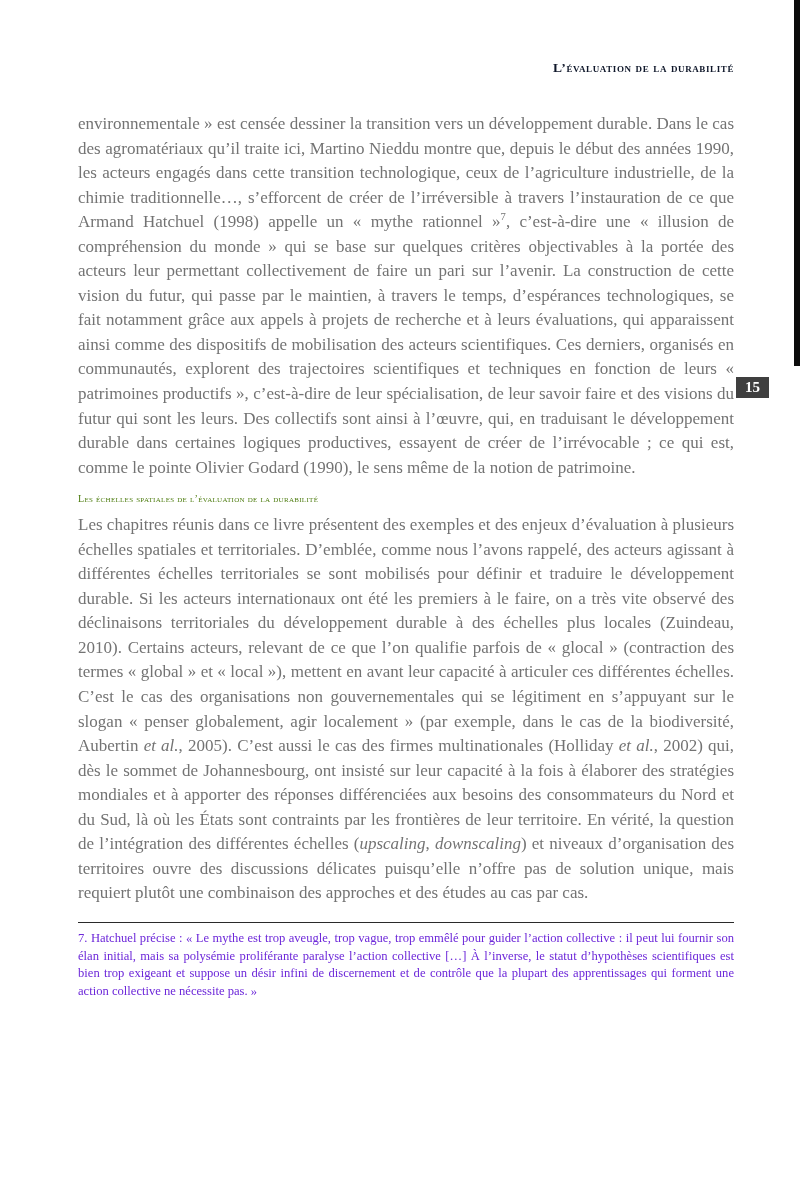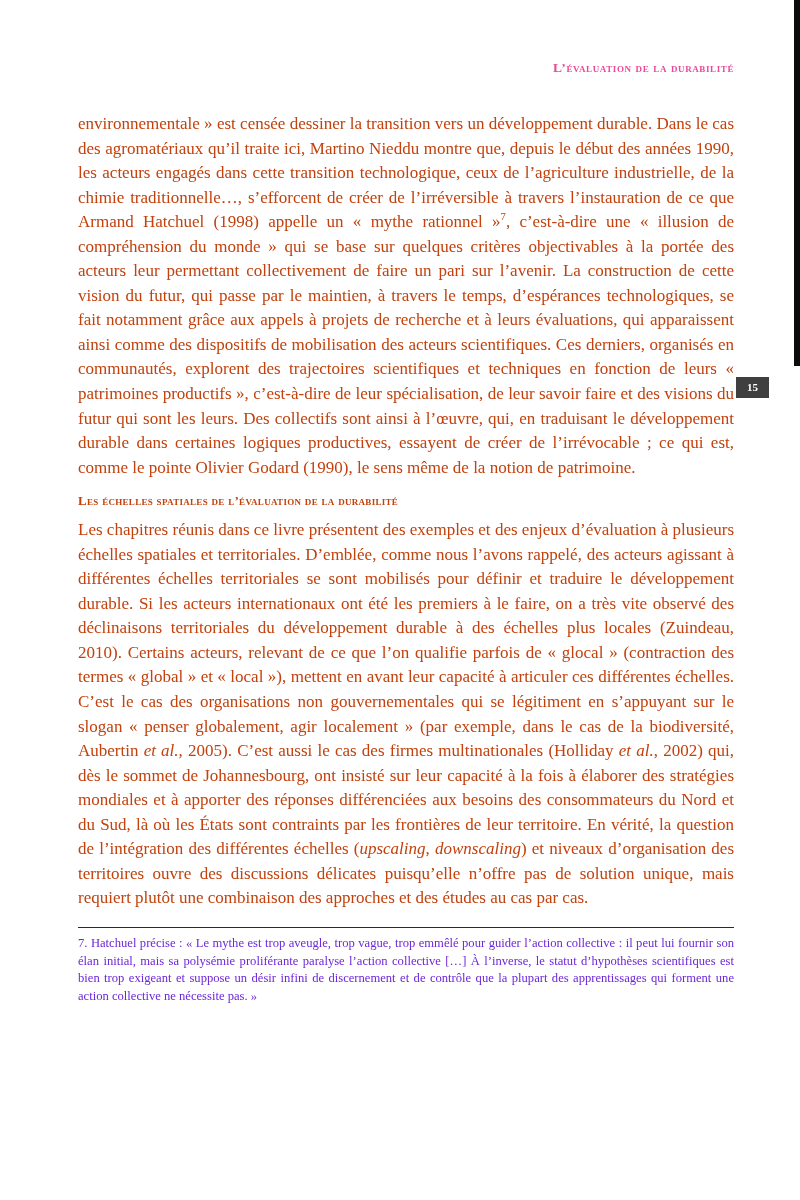--- a/index.html
+++ b/index.html
@@ -22,61 +22,61 @@
     background: #0c0c0c;
   }
   .running-header {
     position: absolute;
     top: 60px;
     right: 66px;
     font-size: 13.5px;
     font-variant: small-caps;
     font-weight: bold;
     letter-spacing: 0.6px;
-    color: #ec4899;
+    color: #0f172a;
     white-space: nowrap;
   }
   .page-number-badge {
     position: absolute;
     top: 377px;
     right: 31px;
     width: 33px;
     height: 21px;
     background: #3f3f3f;
     color: #ffffff;
-    font-size: 11px;
+    font-size: 15px;
     font-weight: bold;
     text-align: center;
     line-height: 21px;
   }
   .content {
     position: absolute;
     left: 78px;
     top: 112px;
     width: 656px;
   }
   .body-para {
     font-size: 17px;
     line-height: 24.55px;
     text-align: justify;
-    color: #c2410c;
+    color: #737373;
   }
   .body-para sup {
     font-size: 0.62em;
     vertical-align: super;
     line-height: 0;
   }
   .body-para em, .footnote em { }
   .section-heading {
     margin: 13px 0 9px 0;
-    font-size: 13px;
-    font-weight: bold;
+    font-size: 10px;
+    font-weight: normal;
     font-variant: small-caps;
     letter-spacing: 0.3px;
-    color: #c2410c;
+    color: #4d7c0f;
   }
   .footnote-rule {
     border: none;
     border-top: 1.2px solid #2a2a2a;
     margin: 16px 0 7px 0;
     width: 100%;
   }
   .footnote {
     font-size: 12.6px;
     line-height: 17.6px;

